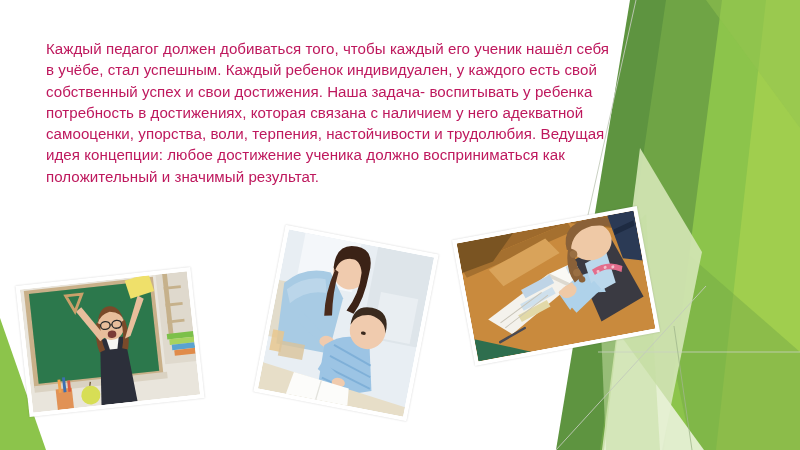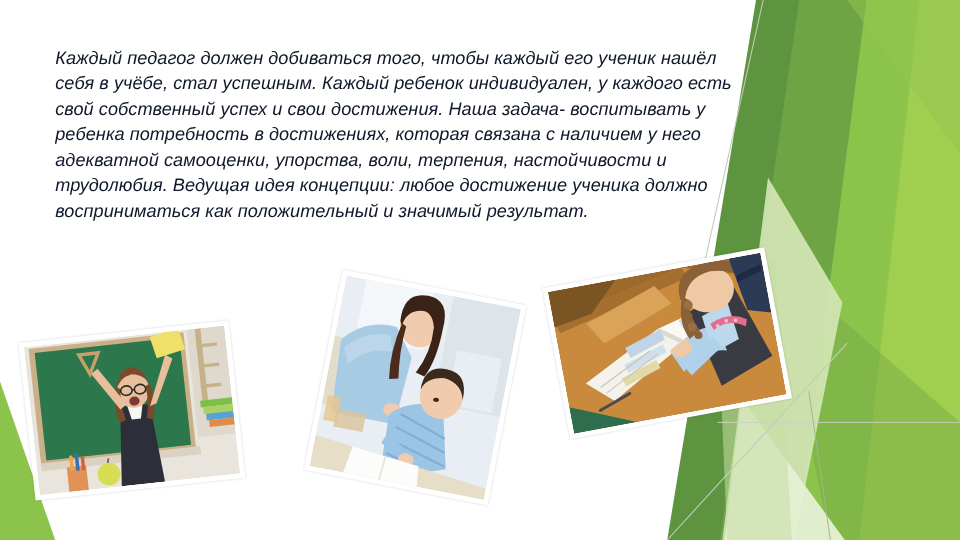--- a/index.html
+++ b/index.html
@@ -22,24 +22,23 @@
     pointer-events:none;
   }
   
   #bodytext{
     position:absolute;
     left:46px;top:38px;
     width:566px;
     font-size:15.1px;
     line-height:21.3px;
     letter-spacing:0.05px;
-    color:#0f172a;
+    color:#be185d;
     white-space:pre-line;
     text-align:left;
-    font-style:italic;
   }
   
   .photo{
     position:absolute;
     background:#ffffff;
     padding:4px;
     box-sizing:border-box;
     box-shadow:0 0 2px rgba(0,0,0,0.18);
     overflow:hidden;
   }

